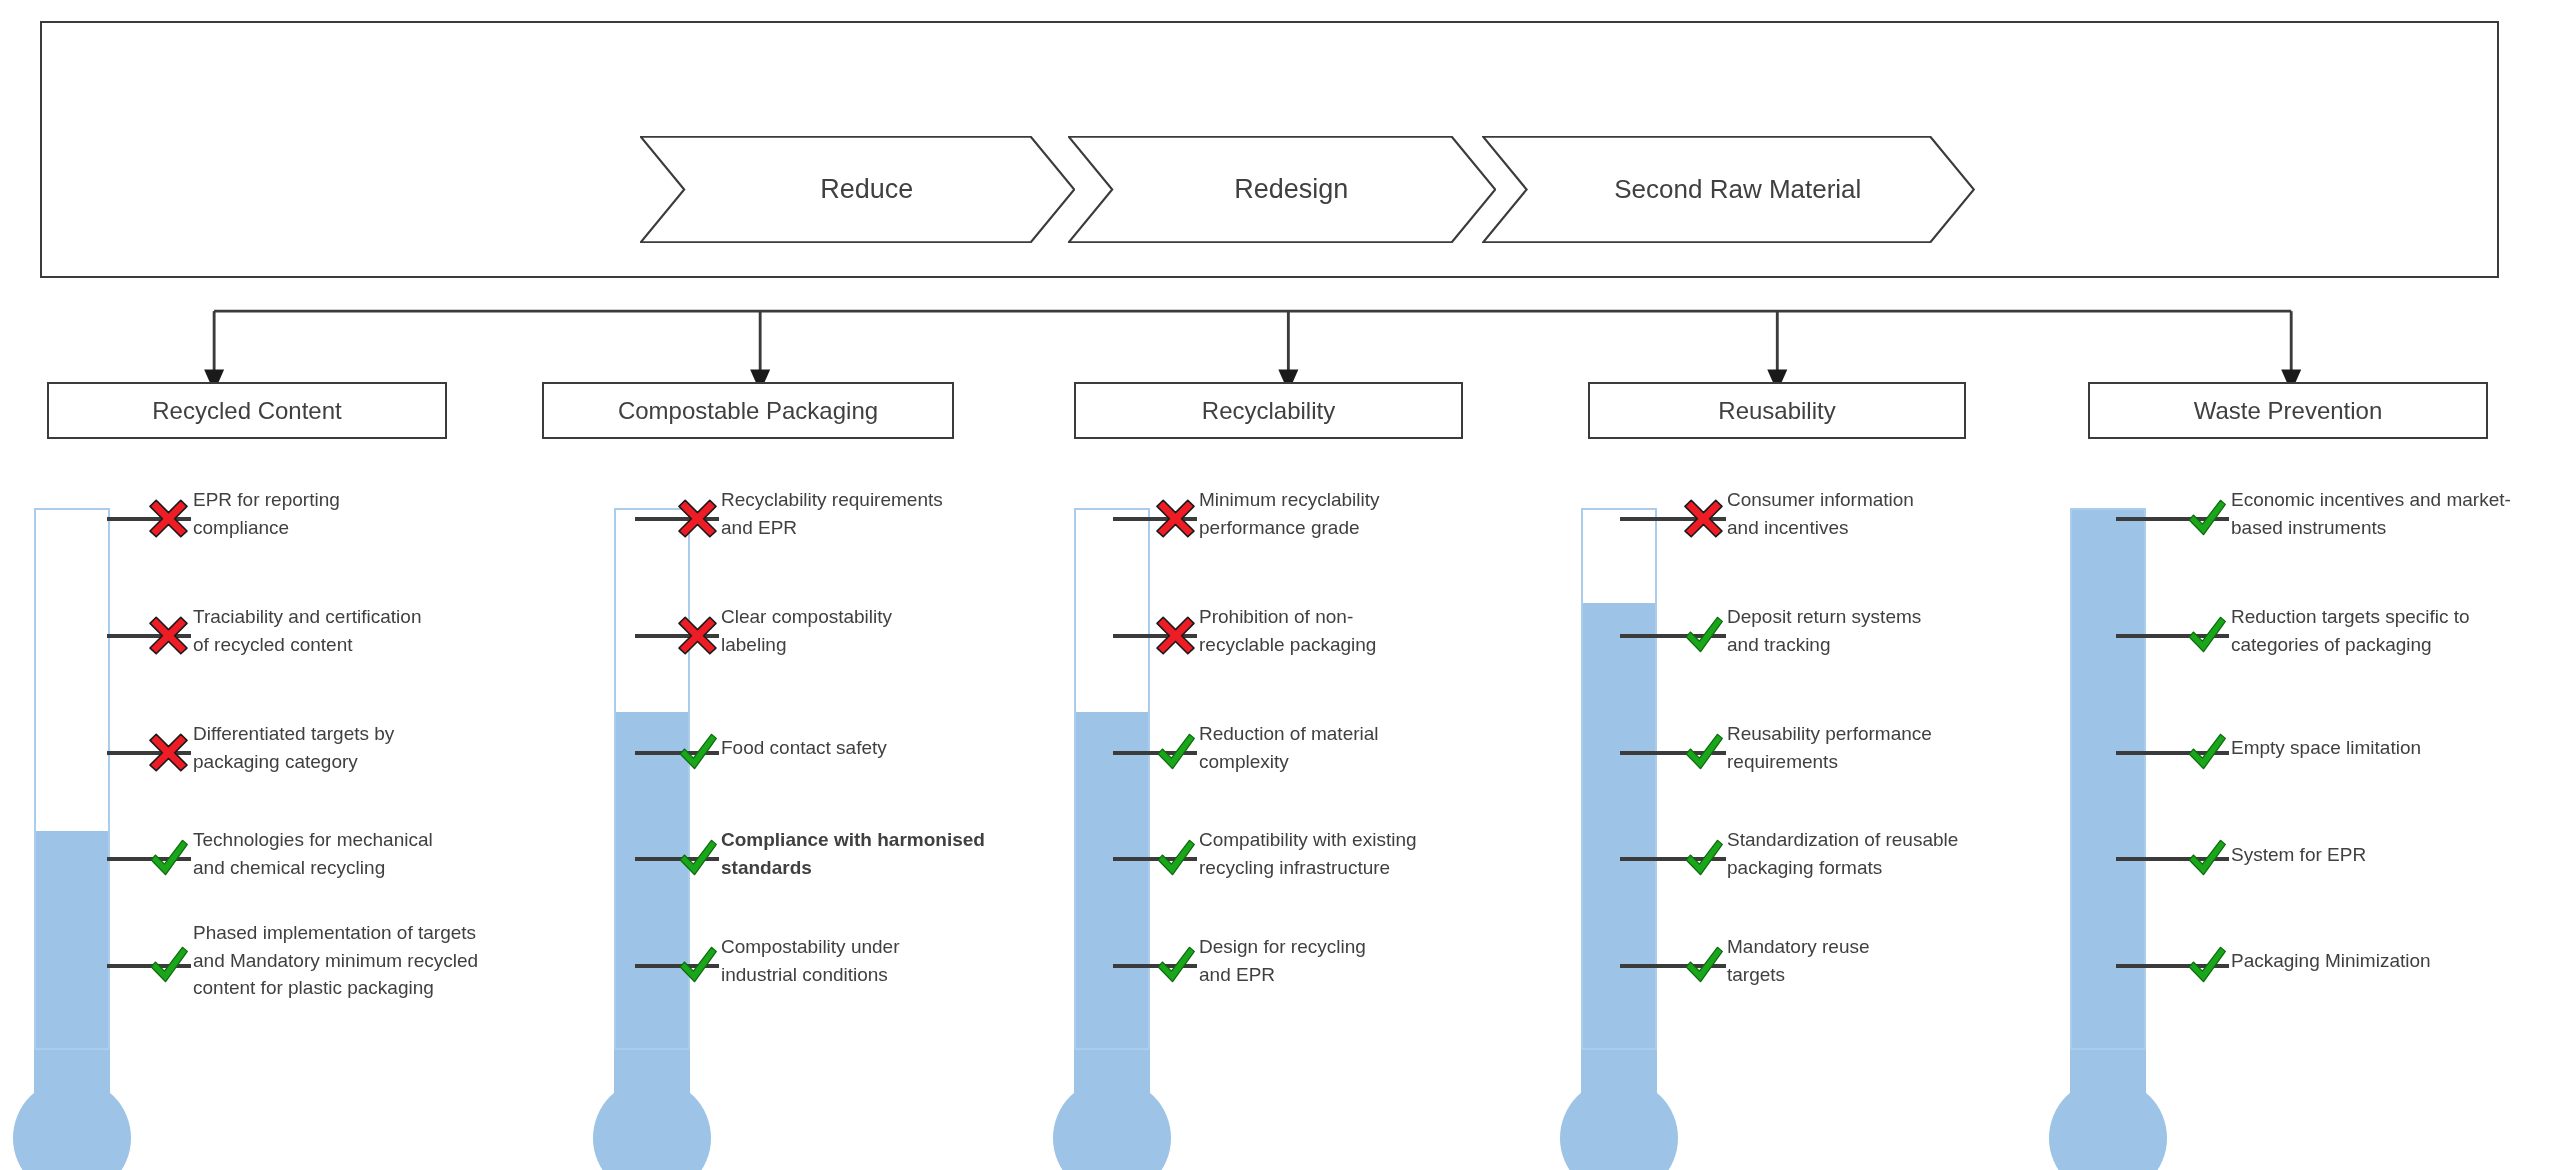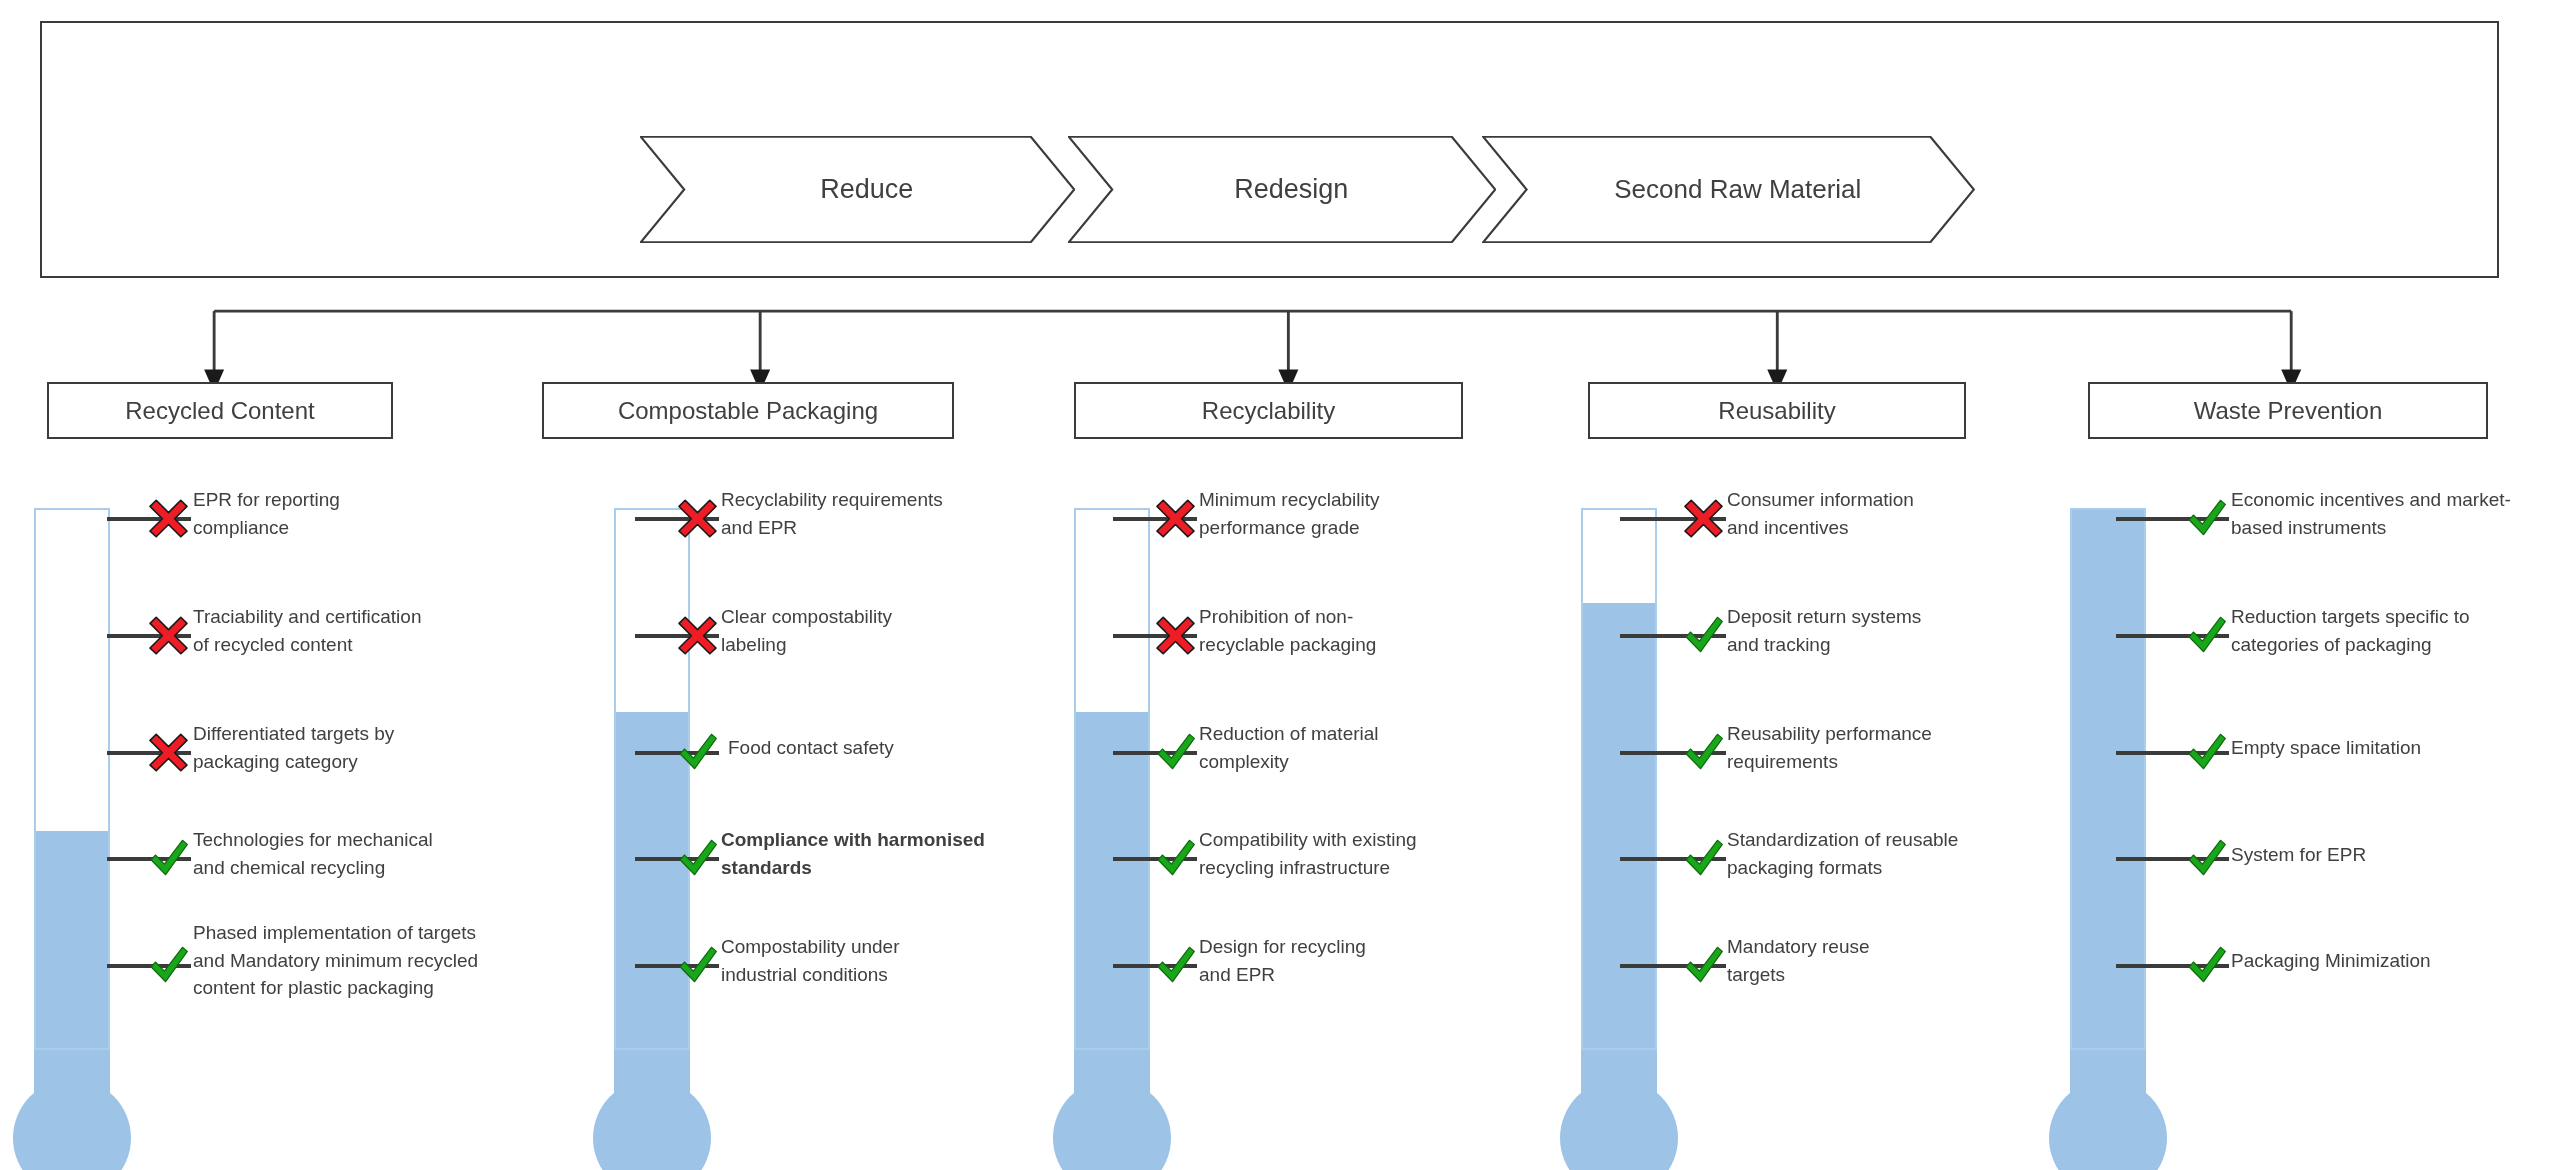--- a/index.html
+++ b/index.html
@@ -117,21 +117,21 @@
     <g fill="#1a1a1a">
       <polygon points="300,162 286,130 314,130"></polygon>
       <polygon points="1065,162 1051,130 1079,130"></polygon>
       <polygon points="1805,162 1791,130 1819,130"></polygon>
       <polygon points="2490,162 2476,130 2504,130"></polygon>
       <polygon points="3210,162 3196,130 3224,130"></polygon>
     </g>
   </svg>
 
   <div id="columns-root">
-      <div class="cat-box" style="left: 47px; top: 382px; width: 346px;">
+      <div class="cat-box" style="left: 47px; top: 382px; width: 400px;">
         <span>Recycled Content</span>
       </div>
       <div class="thermo" style="left: 34px; top: 508px;">
         <div class="thermo-bulb"></div>
         <div class="thermo-stem"></div>
         <div class="thermo-tube">
           <div class="thermo-fill" style="height:217px;"></div>
         </div>
       </div>
       <div class="tick-line" style="left: 107px; top: 517px; width: 84px;"></div>
@@ -214,21 +214,21 @@
       <div class="item-text" style="left: 721px; top: 603px;">
         <div>Clear compostability</div>
         <div>labeling</div>
       </div>
       <div class="tick-line" style="left: 635px; top: 751px; width: 84px;"></div>
       <div class="mark" style="left: 677px; top: 731px;">
         <svg viewBox="0 0 100 100">
           <path d="M8 56 L18 44 L40 66 L84 8 L96 18 L43 92 Z" fill="#1aa61a" stroke="#0d6b0d" stroke-width="3" stroke-linejoin="round"></path>
         </svg>
       </div>
-      <div class="item-text" style="left: 721px; top: 734px; margin-left: 7px;">
+      <div class="item-text" style="left: 721px; top: 734px;">
         <div>Food contact safety</div>
       </div>
       <div class="tick-line" style="left: 635px; top: 857px; width: 84px;"></div>
       <div class="mark" style="left: 677px; top: 837px;">
         <svg viewBox="0 0 100 100">
           <path d="M8 56 L18 44 L40 66 L84 8 L96 18 L43 92 Z" fill="#1aa61a" stroke="#0d6b0d" stroke-width="3" stroke-linejoin="round"></path>
         </svg>
       </div>
       <div class="item-text" style="left: 721px; top: 826px; font-weight: bold;">
         <div>Compliance with harmonised</div>

